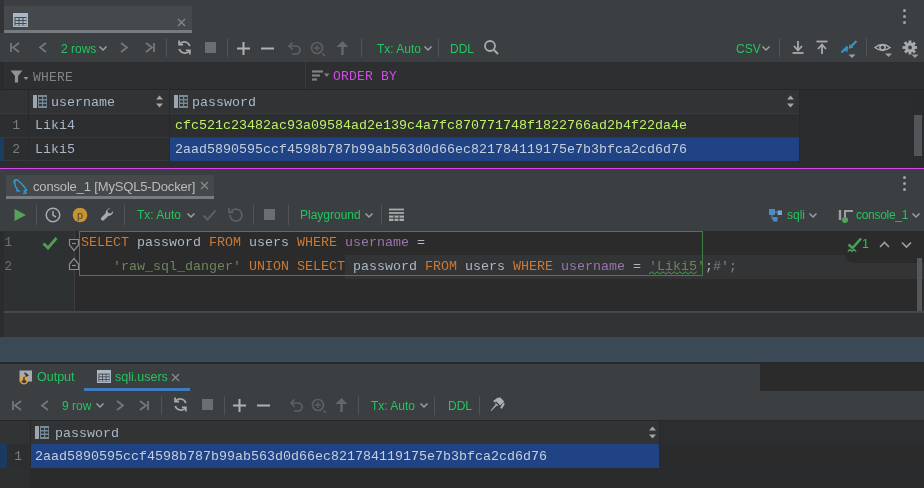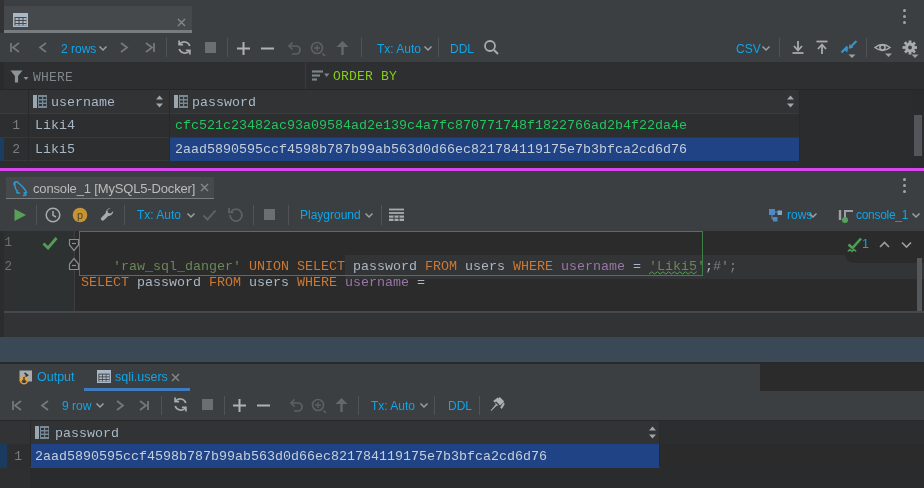--- a/index.html
+++ b/index.html
@@ -1,20 +1,20 @@
 <!DOCTYPE html>
 <html><head>
 <meta charset="utf-8">
 <style>
   html,body{margin:0;padding:0;background:#2B2B2B;}
   #root{position:relative;width:924px;height:488px;overflow:hidden;background:#2B2B2B;
         font-family:"Liberation Sans",sans-serif;}
   .abs{position:absolute;}
   .mono{font-family:"Liberation Mono",monospace;text-align:right;}
-  .ui{color:#0ea5e9;font-size:12px;}
+  .ui{color:#22c55e;font-size:12px;}
   .tabtxt{color:#BBBBBB;font-size:13px;}
   .sep{position:absolute;width:1px;background:#515456;}
   .kw{color:#CC7832;} .id{color:#A9B7C6;} .col{color:#9876AA;} .str{color:#6A8759;} .com{color:#808080;}
 </style>
 </head>
 <body>
 <div id="root">
 
 <div class="abs" style="left:0;top:0;width:924px;height:33px;background:#3C3F41;"></div>
 <div class="abs" style="left:0;top:0;width:4px;height:33px;background:#313335;"></div>
@@ -163,21 +163,21 @@
         <path d="M13.5 7 L18.5 7 L16 10 Z" fill="#8C9496"></path>
       </svg>
   <div class="abs mono" style="left:33px;top:14.5px;transform:translateY(-50%);font-size:13px;color:#7F8689;letter-spacing:0.2px;">WHERE</div>
   <div class="abs" style="left:305px;top:0;width:1px;height:27px;background:#3A3D3F;"></div>
   <svg class="abs" style="left:311px;top:8px;" width="19" height="12">
         <path d="M1 1.5 H12" stroke="#7D8486" stroke-width="2.2"></path>
         <path d="M1 5.5 H9" stroke="#7D8486" stroke-width="2.2"></path>
         <path d="M1 9.5 H6" stroke="#7D8486" stroke-width="2.2"></path>
         <path d="M13 3.5 L18.4 3.5 L15.7 6.9 Z" fill="#7D8486"></path>
       </svg>
-  <div class="abs mono" style="left:333px;top:14px;transform:translateY(-50%);font-size:13px;color:#84cc16;letter-spacing:0.2px;">ORDER BY</div>
+  <div class="abs mono" style="left:333px;top:14px;transform:translateY(-50%);font-size:13px;color:#d946ef;letter-spacing:0.2px;">ORDER BY</div>
 </div>
 
 <div class="abs" style="left:0;top:90px;width:924px;height:78px;background:#2A2C2E;font-family:'Liberation Mono',monospace;font-size:13.33px;">
 
   <div class="abs" style="left:0;top:0;width:800px;height:23px;background:#313335;"></div>
 
   <div class="abs" style="left:0;top:23px;width:800px;height:24px;background:#2C2E30;"></div>
   <div class="abs" style="left:0;top:47px;width:800px;height:24px;background:#2C2E30;"></div>
 
   <div class="abs" style="left:0;top:23px;width:800px;height:1px;background:#393B3D;"></div>
@@ -219,29 +219,29 @@
   <div class="abs" style="left:192px;top:11.5px;transform:translateY(-50%);color:#A9B9C8;">password</div>
   <svg class="abs" style="left:786px;top:5px;" width="9" height="13">
         <path d="M4.5 0.5 L8 4.5 L1 4.5 Z" fill="#A2A6A8"></path>
         <path d="M4.5 12.5 L1 8.5 L8 8.5 Z" fill="#A2A6A8"></path>
       </svg>
 
   <div class="abs" style="left:0;top:35px;width:20px;transform:translateY(-50%);text-align:right;color:#7A7D80;font-size:13px;">1</div>
   <div class="abs" style="left:0;top:59px;width:20px;transform:translateY(-50%);text-align:right;color:#7A7D80;font-size:13px;">2</div>
 
   <div class="abs" style="left:35px;top:35px;transform:translateY(-50%);color:#A9B7C6;">Liki4</div>
-  <div class="abs" style="left:175px;top:35px;transform:translateY(-50%);color:#22c55e;">cfc521c23482ac93a09584ad2e139c4a7fc870771748f1822766ad2b4f22da4e</div>
+  <div class="abs" style="left:175px;top:35px;transform:translateY(-50%);color:#bef264;">cfc521c23482ac93a09584ad2e139c4a7fc870771748f1822766ad2b4f22da4e</div>
   <div class="abs" style="left:35px;top:59px;transform:translateY(-50%);color:#A9B7C6;">Liki5</div>
   <div class="abs" style="left:175px;top:59px;transform:translateY(-50%);color:#C5CEDA;">2aad5890595ccf4598b787b99ab563d0d66ec821784119175e7b3bfca2cd6d76</div>
 
   <div class="abs" style="left:912px;top:0;width:12px;height:78px;background:#292B2D;"></div>
   <div class="abs" style="left:914px;top:25px;width:8px;height:41px;background:#525559;"></div>
 </div>
 
-<div class="abs" style="left:0;top:168px;width:924px;height:31px;background:#3C3F41;border-top:3px solid #d946ef;box-sizing:border-box;text-decoration:underline;">
+<div class="abs" style="left:0;top:168px;width:924px;height:31px;background:#3C3F41;border-top:1px solid #d946ef;box-sizing:border-box;text-decoration:underline;">
   <div class="abs" style="left:6px;top:6px;width:208px;height:21px;background:#46494B;"></div>
   <div class="abs" style="left:6px;top:27px;width:208px;height:3px;background:#777C80;"></div>
   <svg class="abs" style="left:11.5px;top:8.5px;" width="18" height="17">
         <g stroke="#2E9BD6" stroke-width="1.4" fill="none" stroke-linecap="round" stroke-linejoin="round">
           <path d="M2.2 4.8 Q1.6 2.8 3.4 2 Q5 1.4 6.2 2.8 Q9.5 5.4 11.8 8.3 Q13.2 10 14.6 12.4"></path>
           <path d="M2.8 2.8 Q2.5 6.5 3.8 9.2 Q4.3 10.2 5.4 10.9 Q4.7 11.8 4.9 12.9 Q6.3 12.4 7.5 13.1"></path>
           <path d="M14.6 12.4 L12 13 L14.2 14.8 L11.6 15.5"></path>
         </g>
       </svg>
   <div class="abs tabtxt" style="left:33px;top:10px;letter-spacing:-0.16px;">console_1 [MySQL5-Docker]</div>
@@ -299,21 +299,21 @@
         <path d="M1 10.2 H16" stroke="#3C3F41" stroke-width="1"></path>
       </svg>
 
   <svg class="abs" style="left:768px;top:9px;" width="15" height="14">
         <rect x="1" y="1" width="6" height="6" fill="#4B89C8"></rect>
         <rect x="9.5" y="2.5" width="4.5" height="4.5" fill="#7EA5C8"></rect>
         <rect x="5" y="9" width="4.5" height="4.5" fill="#4B89C8"></rect>
         <path d="M4 7 V11 H5" stroke="#6E8CA5" stroke-width="1" fill="none"></path>
         <path d="M7 4 H9.5" stroke="#6E8CA5" stroke-width="1"></path>
       </svg>
-  <div class="abs ui" style="left:787px;top:16px;transform:translateY(-50%);">rows</div>
+  <div class="abs ui" style="left:787px;top:16px;transform:translateY(-50%);">sqli</div>
   <svg class="abs" style="left:808px;top:13px;" width="10" height="7">
         <path d="M1.5 1.5 L5 5 L8.5 1.5" stroke="#9DA0A2" stroke-width="1.5" fill="none"></path>
       </svg>
   <svg class="abs" style="left:838px;top:8px;" width="17" height="16">
         <path d="M2 3 V13" stroke="#9DA0A2" stroke-width="2.4"></path>
         <rect x="6" y="3" width="9" height="10" fill="#9DA0A2"></rect>
         <rect x="8" y="5" width="7" height="8" fill="#3C3F41"></rect>
         <circle cx="7" cy="13" r="3" fill="#53A45A"></circle>
       </svg>
   <div class="abs ui" style="left:856px;top:16px;transform:translateY(-50%);letter-spacing:-0.3px;">console_1</div>
@@ -341,21 +341,21 @@
 
   <svg class="abs" style="left:68px;top:7px;" width="12" height="14">
         <path d="M1.5 1.5 H10.5 V7 L6 12.5 L1.5 7 Z" fill="#2B2B2B" stroke="#8A8D8F" stroke-width="1.2"></path>
         <path d="M4 5.5 H8" stroke="#8A8D8F" stroke-width="1.2"></path>
       </svg>
   <svg class="abs" style="left:68px;top:26px;" width="12" height="14">
         <path d="M1.5 12.5 H10.5 V7 L6 1.5 L1.5 7 Z" fill="#2B2B2B" stroke="#8A8D8F" stroke-width="1.2"></path>
         <path d="M4 8.5 H8" stroke="#8A8D8F" stroke-width="1.2"></path>
       </svg>
 
-  <div class="abs mono" style="left:81px;top:0;height:24px;line-height:24px;font-size:13.33px;white-space:pre;margin-top:40px;"><span class="kw">SELECT</span><span class="id"> password </span><span class="kw">FROM</span><span class="id"> users </span><span class="kw">WHERE</span><span class="col"> username</span><span class="id"> =</span></div>
+  <div class="abs mono" style="left:81px;top:0;height:24px;line-height:24px;font-size:13.33px;white-space:pre;"><span class="kw">SELECT</span><span class="id"> password </span><span class="kw">FROM</span><span class="id"> users </span><span class="kw">WHERE</span><span class="col"> username</span><span class="id"> =</span></div>
   <div class="abs mono" style="left:81px;top:24px;height:24px;line-height:24px;font-size:13.33px;white-space:pre;"><span class="str">    'raw_sql_danger'</span><span class="id"> </span><span class="kw">UNION SELECT</span><span class="id"> password </span><span class="kw">FROM</span><span class="id"> users </span><span class="kw">WHERE</span><span class="col"> username</span><span class="id"> = </span><span class="str">'Liki5'</span><span class="id">;</span><span class="com">#';</span></div>
 
   <svg class="abs" style="left:649px;top:39.5px;" width="48" height="4">
         <path d="M0 3 L2.8 0.8 L5.6 3 L8.4 0.8 L11.2 3 L14 0.8 L16.8 3 L19.6 0.8 L22.4 3 L25.2 0.8 L28 3 L30.8 0.8 L33.6 3 L36.4 0.8 L39.2 3 L42 0.8 L44.8 3 L47.6 0.8 L50.4 3 L53.2 0.8 L56 3" stroke="#549C58" stroke-width="1" fill="none"></path>
       </svg>
 
   <svg class="abs" style="left:847px;top:6px;" width="16" height="16">
         <path d="M1.5 7.5 L5.5 11 L14 1.5" stroke="#4F9E58" stroke-width="2.6" fill="none"></path>
         <path d="M0.8 14.5 L2.9 12.4 L5 14.5 L7.1 12.4 L9.2 14.5" stroke="#4F9E58" stroke-width="1.3" fill="none"></path>
       </svg>

